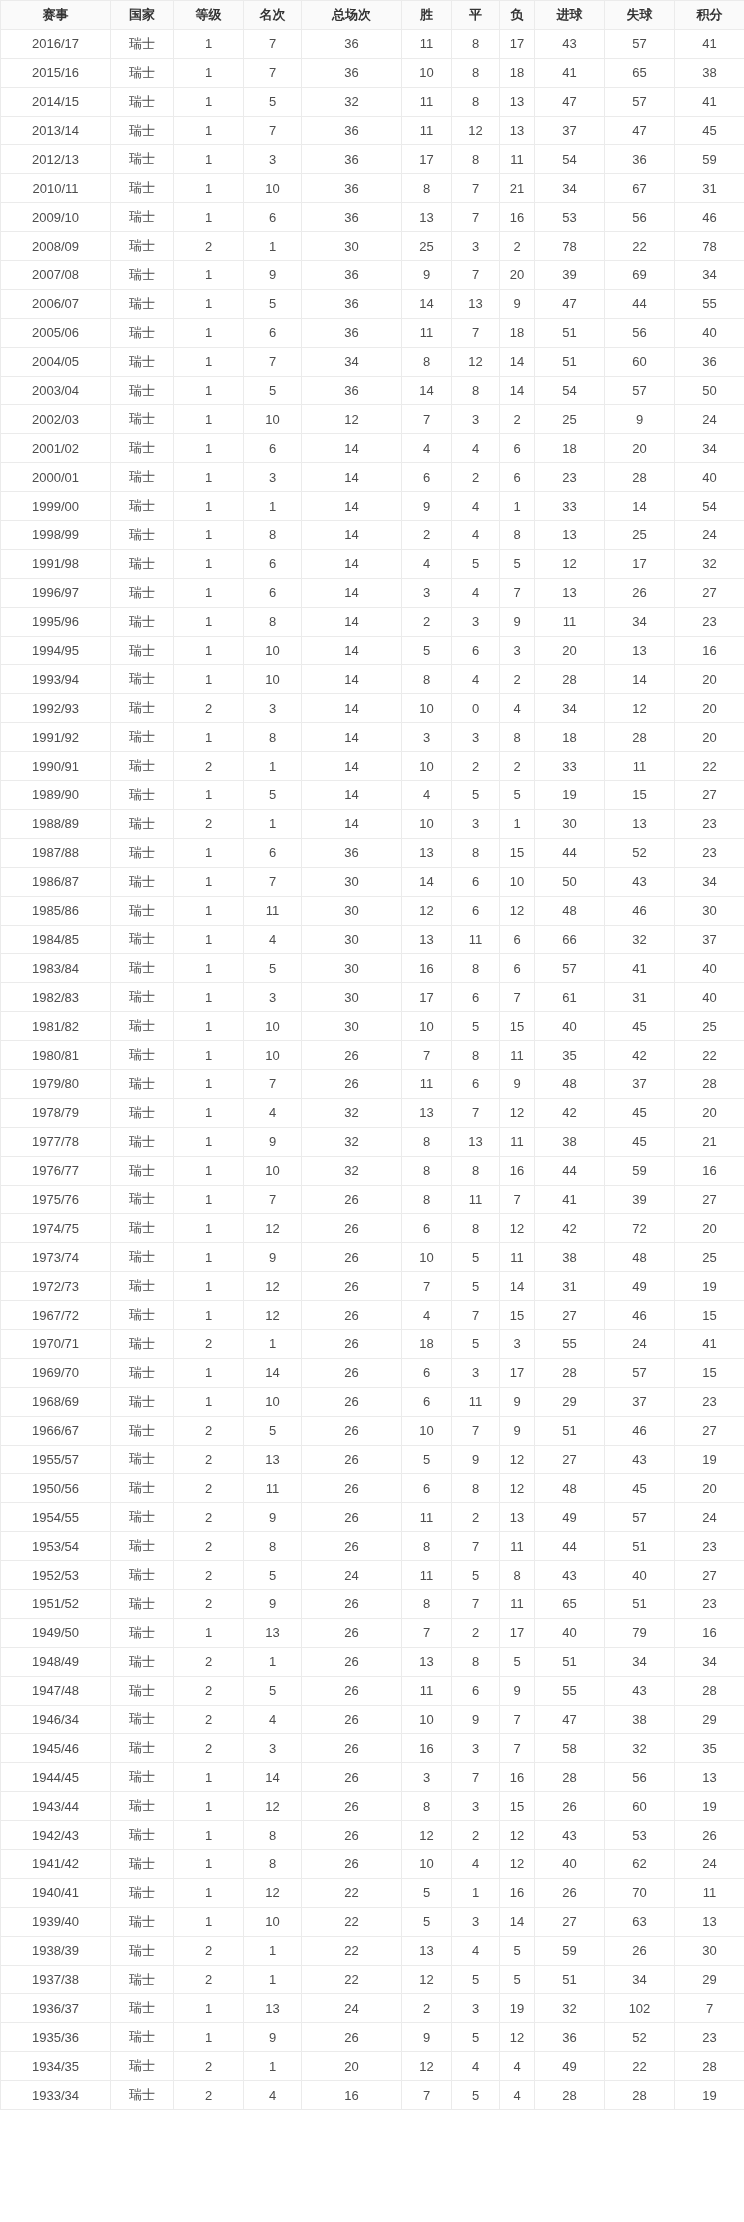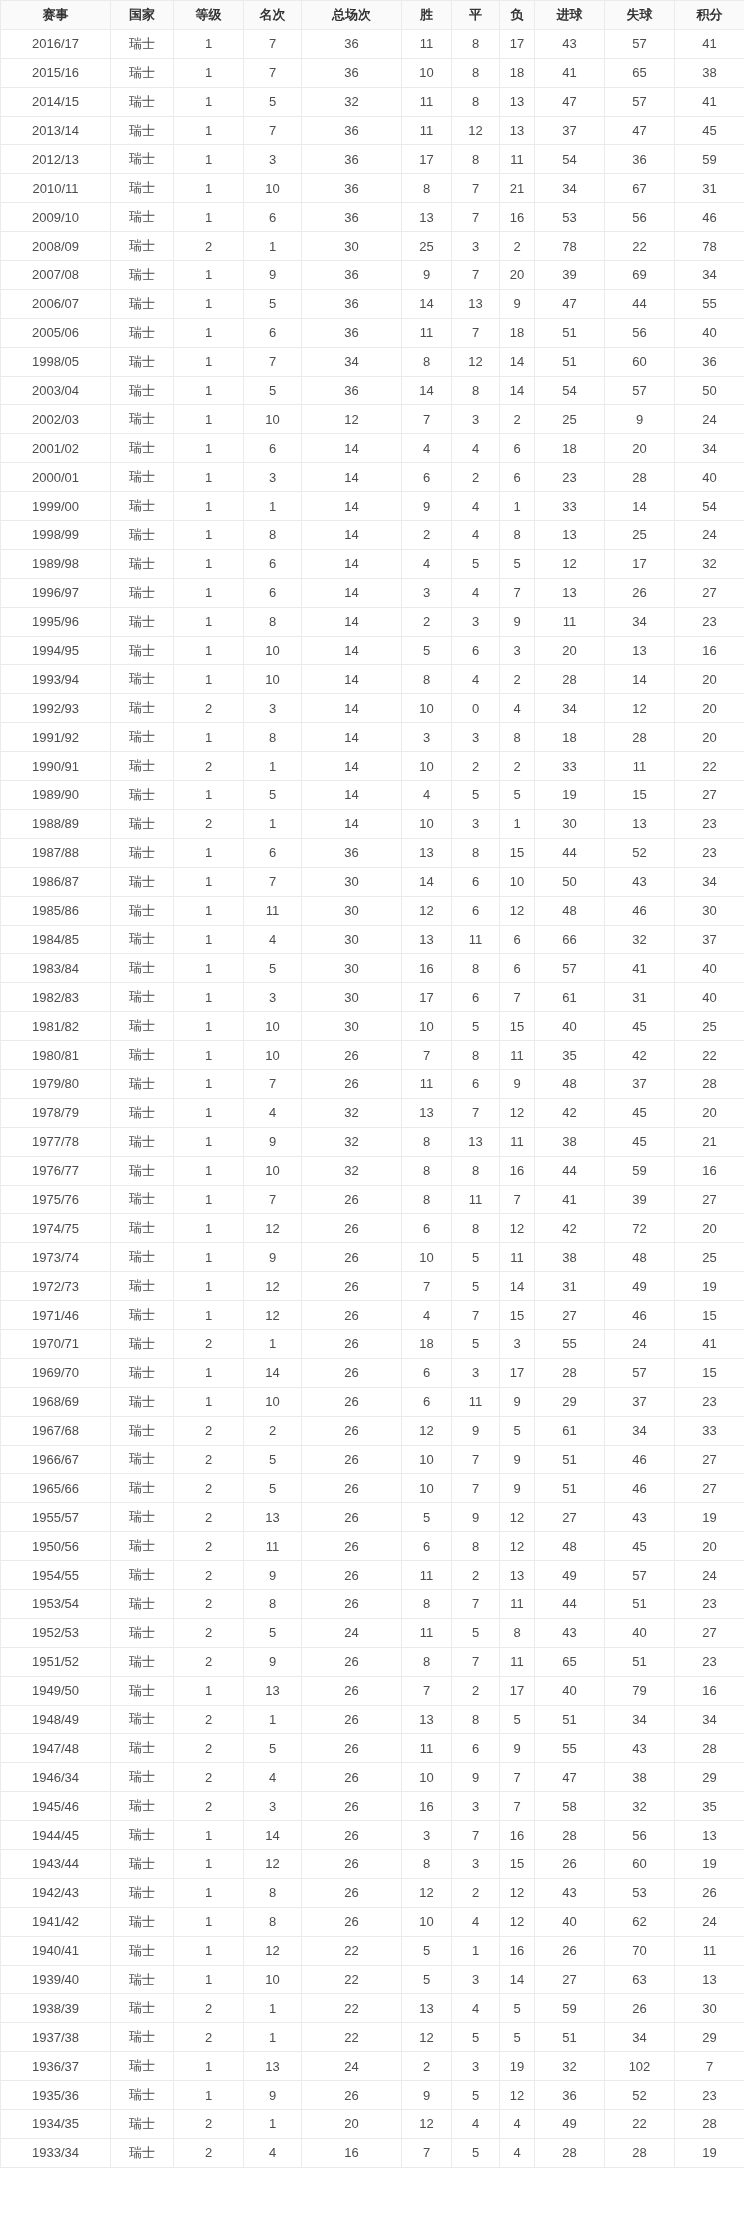--- a/index.html
+++ b/index.html
@@ -208,21 +208,21 @@
         <td>6</td>
         <td>36</td>
         <td>11</td>
         <td>7</td>
         <td>18</td>
         <td>51</td>
         <td>56</td>
         <td>40</td>
       </tr>
       <tr>
-        <td>1998/05</td>
+        <td>2004/05</td>
         <td>瑞士</td>
         <td>1</td>
         <td>7</td>
         <td>34</td>
         <td>8</td>
         <td>12</td>
         <td>14</td>
         <td>51</td>
         <td>60</td>
         <td>36</td>
@@ -299,21 +299,21 @@
         <td>8</td>
         <td>14</td>
         <td>2</td>
         <td>4</td>
         <td>8</td>
         <td>13</td>
         <td>25</td>
         <td>24</td>
       </tr>
       <tr>
-        <td>1989/98</td>
+        <td>1991/98</td>
         <td>瑞士</td>
         <td>1</td>
         <td>6</td>
         <td>14</td>
         <td>4</td>
         <td>5</td>
         <td>5</td>
         <td>12</td>
         <td>17</td>
         <td>32</td>
@@ -637,21 +637,21 @@
         <td>12</td>
         <td>26</td>
         <td>7</td>
         <td>5</td>
         <td>14</td>
         <td>31</td>
         <td>49</td>
         <td>19</td>
       </tr>
       <tr>
-        <td>1971/46</td>
+        <td>1967/72</td>
         <td>瑞士</td>
         <td>1</td>
         <td>12</td>
         <td>26</td>
         <td>4</td>
         <td>7</td>
         <td>15</td>
         <td>27</td>
         <td>46</td>
         <td>15</td>
@@ -689,47 +689,21 @@
         <td>10</td>
         <td>26</td>
         <td>6</td>
         <td>11</td>
         <td>9</td>
         <td>29</td>
         <td>37</td>
         <td>23</td>
       </tr>
       <tr>
-        <td>1967/68</td>
-        <td>瑞士</td>
-        <td>2</td>
-        <td>2</td>
-        <td>26</td>
-        <td>12</td>
-        <td>9</td>
-        <td>5</td>
-        <td>61</td>
-        <td>34</td>
-        <td>33</td>
-      </tr>
-      <tr>
         <td>1966/67</td>
-        <td>瑞士</td>
-        <td>2</td>
-        <td>5</td>
-        <td>26</td>
-        <td>10</td>
-        <td>7</td>
-        <td>9</td>
-        <td>51</td>
-        <td>46</td>
-        <td>27</td>
-      </tr>
-      <tr>
-        <td>1965/66</td>
         <td>瑞士</td>
         <td>2</td>
         <td>5</td>
         <td>26</td>
         <td>10</td>
         <td>7</td>
         <td>9</td>
         <td>51</td>
         <td>46</td>
         <td>27</td>

